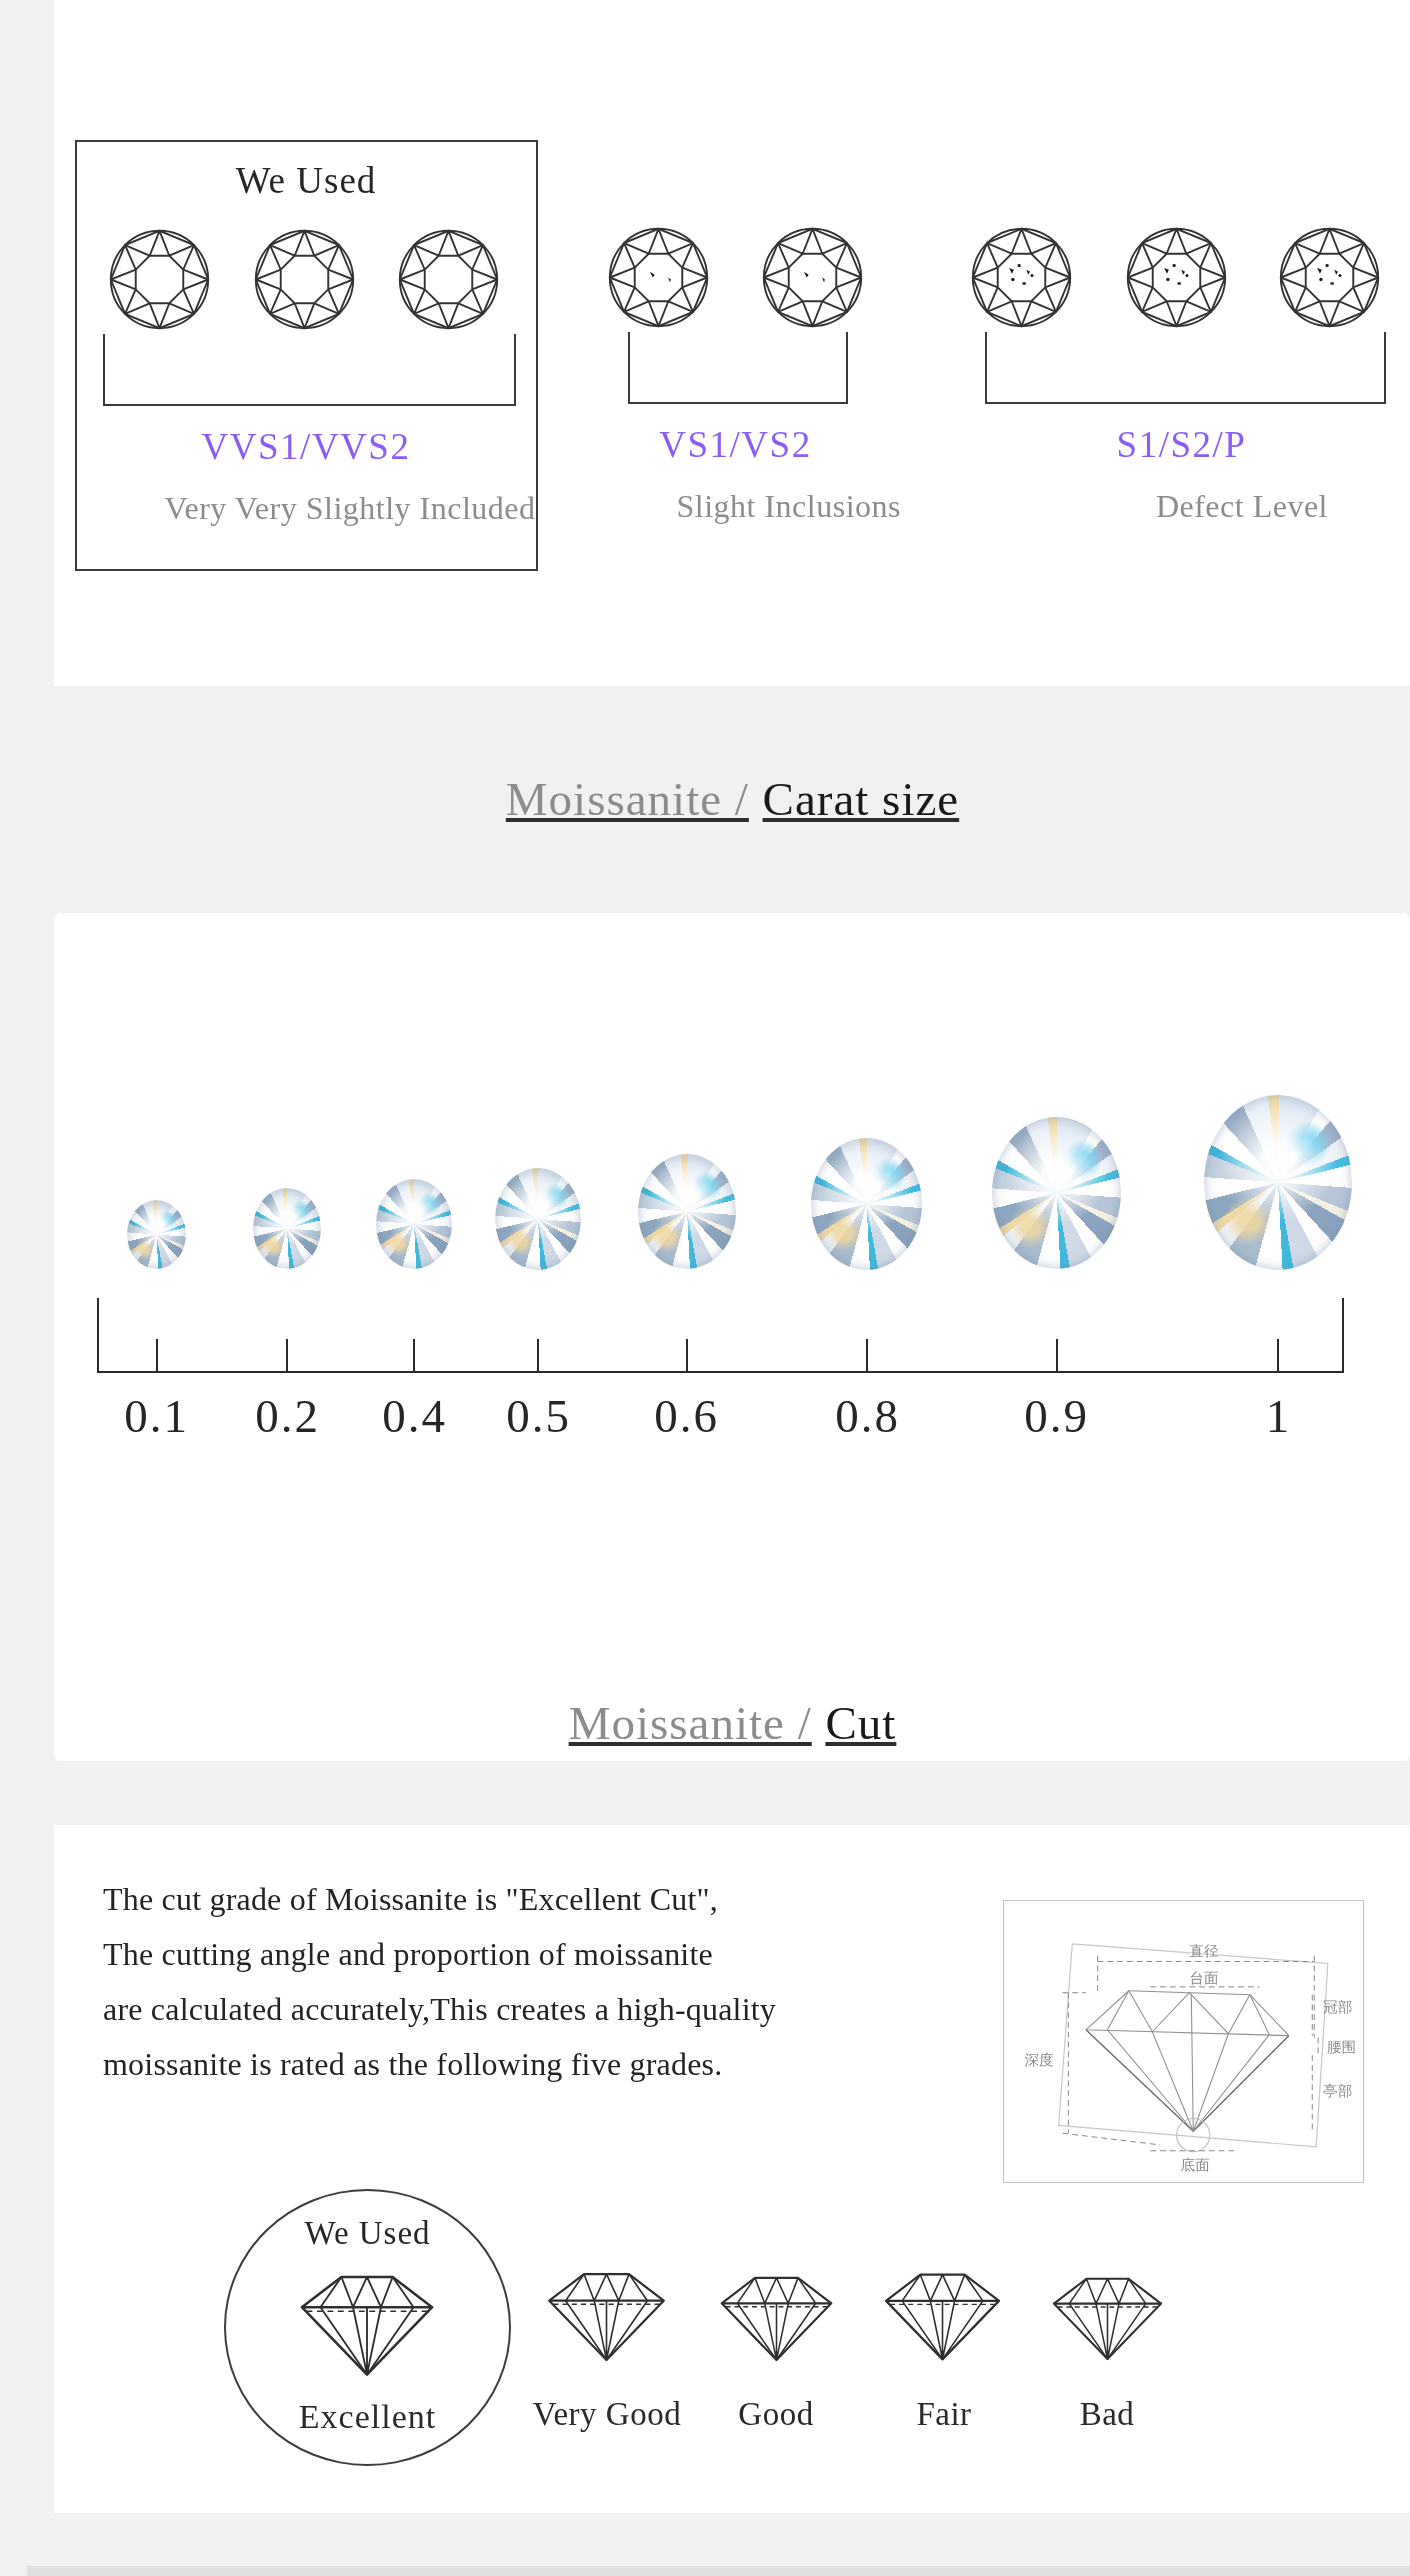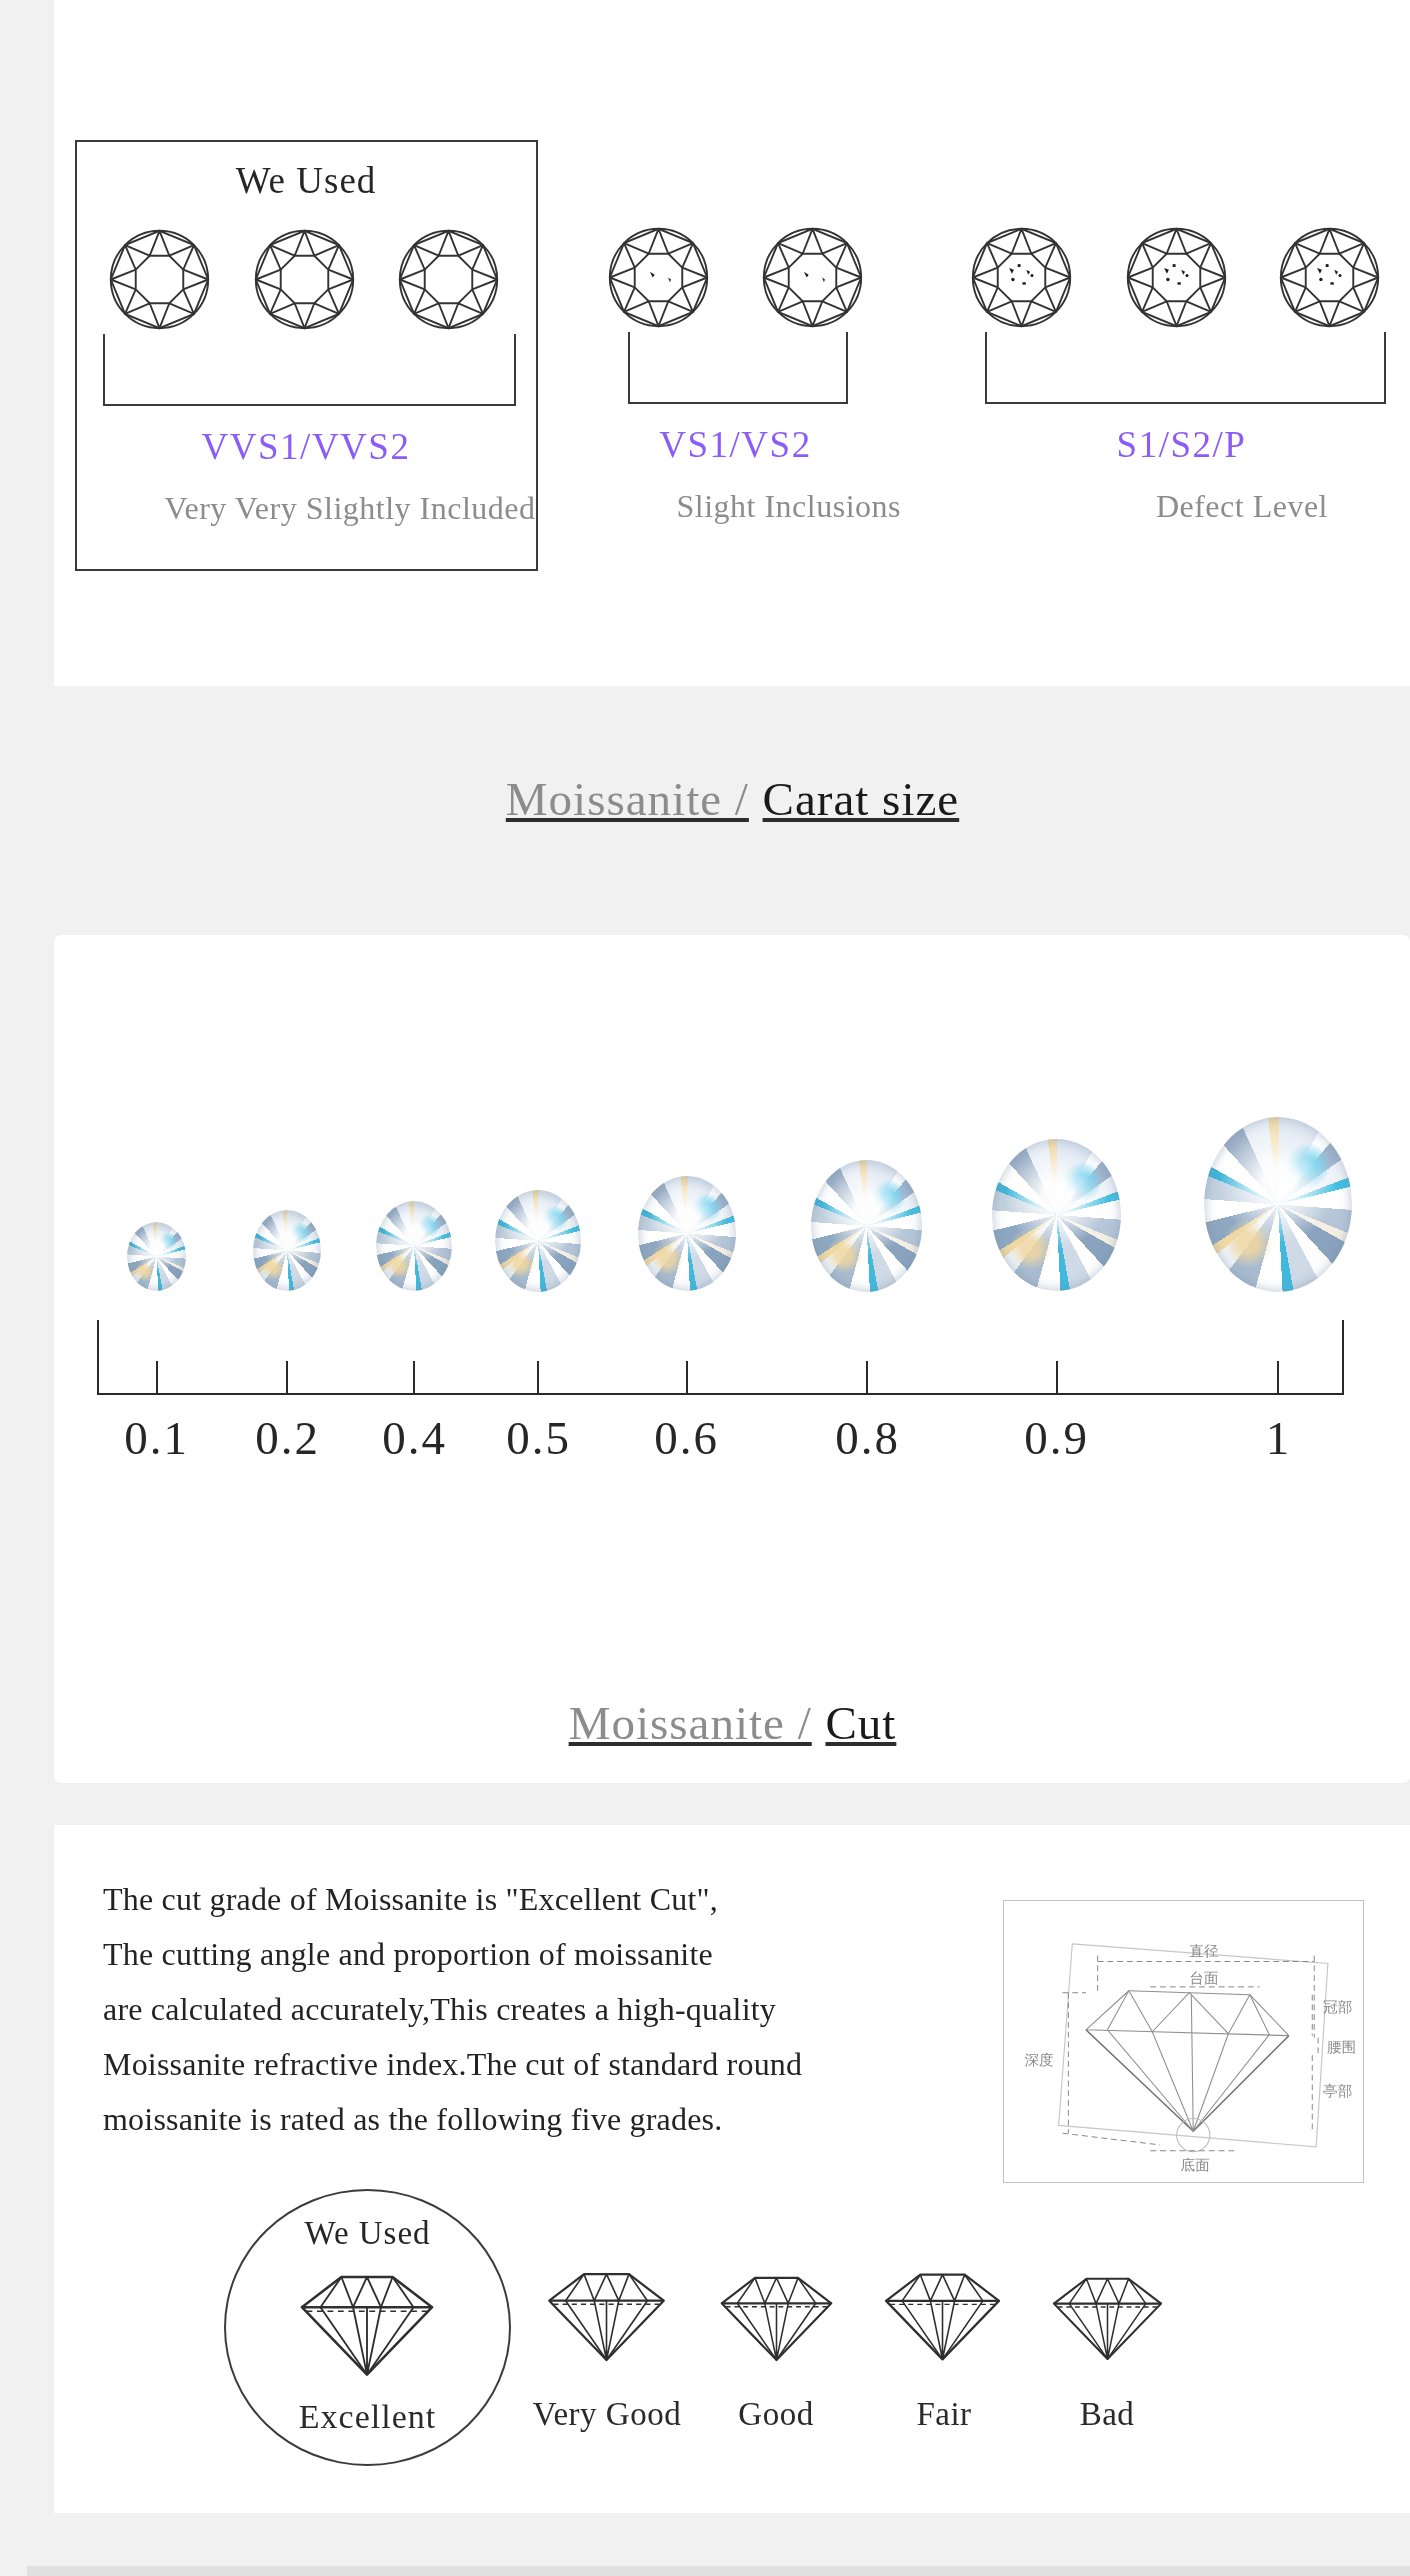--- a/index.html
+++ b/index.html
@@ -6,21 +6,21 @@
   body{
     width:1411px;height:2576px;
     background:#f1f1f1;
     font-family:"Liberation Serif","DejaVu Serif",serif;
     color:#2d2d2d;
     -webkit-font-smoothing:antialiased;
   }
   .page{position:relative;width:1411px;height:2576px;overflow:hidden;margin-left:27px;}
   .card{position:absolute;left:27px;width:1356px;background:#ffffff;}
   #clarity-card{top:0;height:686px;}
-  #carat-card{top:935px;height:848px;border-radius:7px;}
+  #carat-card{top:913px;height:848px;border-radius:7px;}
   #cut-card{top:1825px;height:688px;}
   .bottom-strip{position:absolute;left:0;top:2566px;width:100%;height:9.8px;background:#e0e0e0;}
 
   
   .section-heading{
     position:absolute;left:0;width:100%;
     display:flex;justify-content:center;align-items:center;
     font-size:47px;letter-spacing:1px;white-space:pre;text-decoration:underline;
   }
   #carat-heading{top:686px;height:226px;padding-top:0;}
@@ -190,21 +190,20 @@
     <span class="heading-prefix">Moissanite /</span>
     <span class="heading-main">Cut</span>
   </div>
 
   <section class="card" id="cut-card">
 
     <div class="cut-paragraph">
       <div>The cut grade of Moissanite is "Excellent Cut",</div>
       <div>The cutting angle and proportion of moissanite</div>
       <div>are calculated accurately,This creates a high-quality</div>
-      <div>Moissanite refractive index.The cut of standard round</div>
       <div>moissanite is rated as the following five grades.</div>
     </div>
 
     <div class="diagram-box">
       <svg viewBox="0 0 368 288" width="359" height="281">
         <polygon points="70,44 332,64 320,252 56,230" fill="none" stroke="#c7c7c7" stroke-width="1.2"></polygon>
         <g fill="none" stroke="#8f8f8f" stroke-width="1.1">
           <path d="M128 92L252 96"></path>
           <path d="M84 132L128 92M252 96L292 138M84 132L292 138"></path>
           <path d="M84 132L194 236L292 138" stroke="#6f6f6f" stroke-width="1.5"></path>

